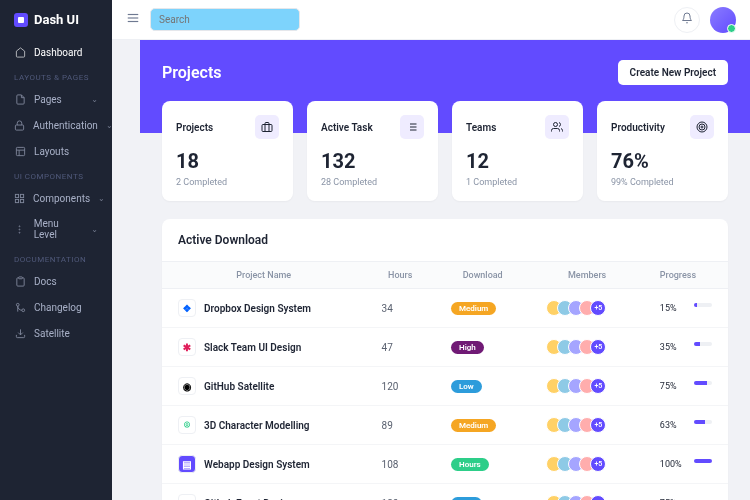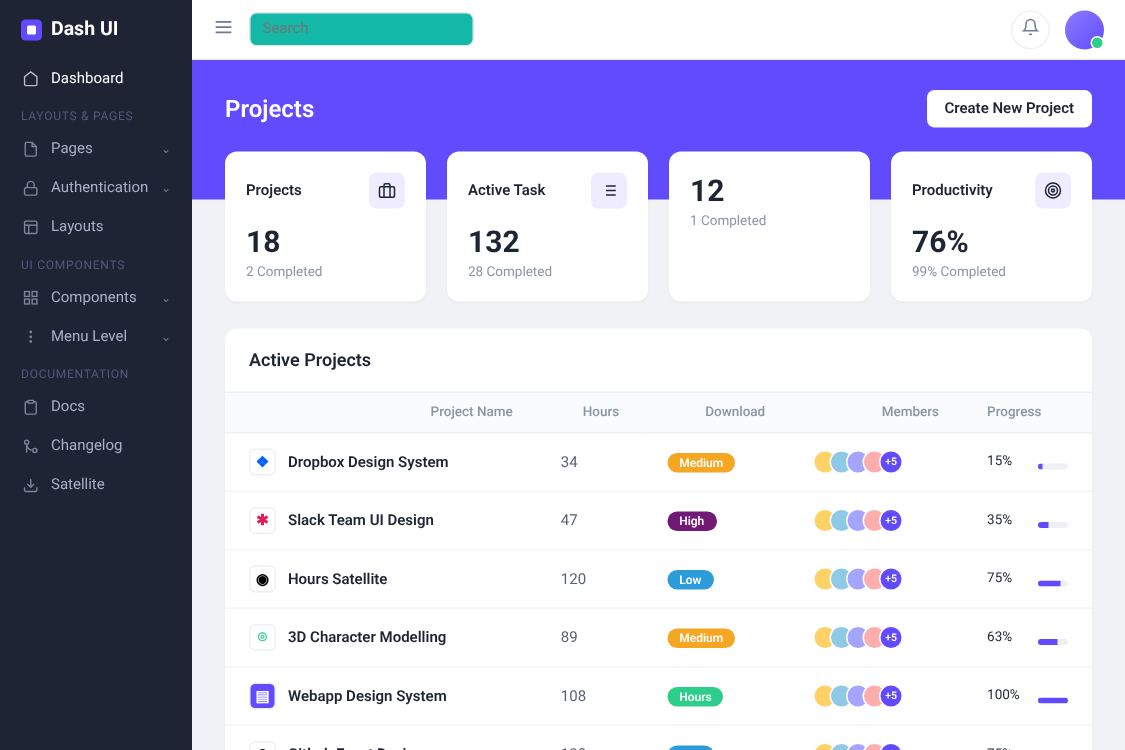--- a/index.html
+++ b/index.html
@@ -1,60 +1,60 @@
 <!DOCTYPE html>
 <html><head>
 <meta charset="utf-8">
 <style>
 * { margin: 0; padding: 0; box-sizing: border-box; font-family: -apple-system, BlinkMacSystemFont, "Segoe UI", Roboto, sans-serif; }
 body { background: #f1f2f6; display: flex; width: 750px; height: 500px; overflow: hidden; font-size: 11px; }
-.sidebar { width: 128px; background: #1e2433; color: #6e7991; flex-shrink: 0; display: flex; flex-direction: column; overflow-y: auto; }
+.sidebar { width: 112px; background: #1e2433; color: #6e7991; flex-shrink: 0; display: flex; flex-direction: column; overflow-y: auto; }
 .brand { padding: 12px 14px; color: #fff; font-weight: 700; font-size: 13px; display: flex; align-items: center; gap: 6px; }
 .brand-icon { width: 14px; height: 14px; background: #624bff; border-radius: 3px; display: inline-flex; align-items: center; justify-content: center; }
 .brand-icon::before { content: ""; width: 6px; height: 6px; background: #fff; border-radius: 1px; }
 .nav-group-title { padding: 8px 14px 4px; font-size: 8px; letter-spacing: 0.5px; color: #50597a; text-transform: uppercase; }
 .nav-item { padding: 7px 14px; display: flex; align-items: center; gap: 8px; color: #a8b0c7; cursor: pointer; font-size: 10px; }
 .nav-item.active { color: #fff; }
 .nav-icon { width: 12px; height: 12px; display: inline-flex; align-items: center; justify-content: center; opacity: 0.7; }
 .nav-item .chev { margin-left: auto; opacity: 0.6; font-size: 8px; }
 .main { flex: 1; display: flex; flex-direction: column; overflow: hidden; }
 .topbar { background: #fff; height: 40px; display: flex; align-items: center; padding: 0 14px; gap: 10px; border-bottom: 1px solid #eef0f4; }
 .menu-toggle { cursor: pointer; color: #6e7991; }
 .search-box { flex: 0 0 150px; }
-.search-box input { width: 100%; border: 1px solid #e5e7eb; border-radius: 5px; padding: 5px 8px; font-size: 10px; background: #14b8a6; color: #333; }
+.search-box input { width: 100%; border: 1px solid #e5e7eb; border-radius: 5px; padding: 5px 8px; font-size: 10px; background: #7dd3fc; color: #333; }
 .topbar-spacer { flex: 1; }
 .bell { width: 26px; height: 26px; border-radius: 50%; display: flex; align-items: center; justify-content: center; color: #6e7991; cursor: pointer; border: 1px solid #eef0f4; }
 .avatar { width: 26px; height: 26px; border-radius: 50%; background: linear-gradient(135deg, #8a7cff, #624bff); position: relative; cursor: pointer; }
 .avatar::after { content: ""; position: absolute; right: 0; bottom: 0; width: 7px; height: 7px; background: #2dce89; border: 1.5px solid #fff; border-radius: 50%; }
-.content { flex: 1; overflow-y: auto; }
+.content { flex: 1; overflow-y: auto; margin-left: 28px; }
 .hero { background: #624bff; padding: 20px 22px 48px; display: flex; align-items: center; justify-content: space-between; }
 .hero h1 { color: #fff; font-size: 16px; font-weight: 600; }
 .btn-primary { background: #fff; color: #1e2433; border: none; padding: 7px 12px; border-radius: 5px; font-size: 10px; font-weight: 600; cursor: pointer; }
 .stats { display: grid; grid-template-columns: repeat(4, 1fr); gap: 14px; padding: 0 22px; margin-top: -32px; }
 .stat-card { background: #fff; border-radius: 8px; padding: 14px; box-shadow: 0 1px 2px rgba(0,0,0,0.04); }
 .stat-head { display: flex; align-items: center; justify-content: space-between; margin-bottom: 10px; }
 .stat-head span { font-size: 10px; font-weight: 600; color: #1e2433; }
 .stat-icon { width: 24px; height: 24px; border-radius: 5px; background: #efecff; color: #624bff; display: flex; align-items: center; justify-content: center; }
 .stat-value { font-size: 20px; font-weight: 700; color: #1e2433; margin-bottom: 4px; }
 .stat-sub { font-size: 9px; color: #8a94a6; }
 .panel { background: #fff; border-radius: 8px; margin: 18px 22px 22px; box-shadow: 0 1px 2px rgba(0,0,0,0.04); }
 .panel-title { padding: 14px 16px; font-size: 12px; font-weight: 600; color: #1e2433; }
 .table { width: 100%; border-collapse: collapse; }
-.table th { text-align: right; font-size: 9px; color: #8a94a6; font-weight: 500; padding: 8px 16px; background: #fafbfc; border-top: 1px solid #eef0f4; border-bottom: 1px solid #eef0f4; }
+.table th { text-align: center; font-size: 9px; color: #8a94a6; font-weight: 500; padding: 8px 16px; background: #fafbfc; border-top: 1px solid #eef0f4; border-bottom: 1px solid #eef0f4; }
 .table th:last-child, .table td.progress-cell { text-align: left; }
 .table td { padding: 10px 16px; border-bottom: 1px solid #f4f5f7; font-size: 10px; color: #5a6170; }
 .proj-name { display: flex; align-items: center; gap: 8px; }
 .proj-logo { width: 18px; height: 18px; border-radius: 4px; display: flex; align-items: center; justify-content: center; font-size: 10px; font-weight: 700; }
 .proj-name strong { color: #1e2433; font-weight: 600; font-size: 10px; }
 .badge { display: inline-block; padding: 2px 8px; border-radius: 10px; font-size: 8px; font-weight: 600; color: #fff; }
 .members { display: flex; align-items: center; }
 .mem { width: 16px; height: 16px; border-radius: 50%; border: 1.5px solid #fff; margin-left: -5px; background: #c9d1e0; }
 .mem:first-child { margin-left: 0; }
 .mem.more { background: #624bff; color: #fff; font-size: 7px; display: flex; align-items: center; justify-content: center; font-weight: 600; }
-.prog-wrap { display: flex; align-items: flex-end; gap: 8px; }
+.prog-wrap { display: flex; align-items: flex-start; gap: 8px; }
 .prog-pct { font-size: 9px; color: #1e2433; width: 26px; }
 .prog-bar { flex: 1; height: 4px; background: #eef0f4; border-radius: 3px; overflow: hidden; max-width: 60px; }
 .prog-fill { height: 100%; background: #624bff; }
 ::-webkit-scrollbar { width: 0; height: 0; }
 </style>
 </head>
 <body>
 
 <aside class="sidebar">
   <div class="brand">
@@ -213,41 +213,52 @@
                 <line x1="3" y1="6" x2="3" y2="6"></line>
                 <line x1="3" y1="12" x2="3" y2="12"></line>
                 <line x1="3" y1="18" x2="3" y2="18"></line>
               </svg>
             </span>
     </div>
     <div class="stat-value">132</div>
     <div class="stat-sub">28 Completed</div>
         </div>
         <div class="stat-card">
+          <div class="stat-head">
+      <span>Teams</span>
+      <span class="stat-icon">
+              <svg width="12" height="12" viewBox="0 0 24 24" fill="none" stroke="currentColor" stroke-width="2">
+                <path d="M17 21v-2a4 4 0 00-4-4H5a4 4 0 00-4 4v2"></path>
+                <circle cx="9" cy="7" r="4"></circle>
+                <path d="M23 21v-2a4 4 0 00-3-3.87"></path>
+                <path d="M16 3.13a4 4 0 010 7.75"></path>
+              </svg>
+            </span>
+    </div>
     <div class="stat-value">12</div>
     <div class="stat-sub">1 Completed</div>
         </div>
         <div class="stat-card">
           <div class="stat-head">
       <span>Productivity</span>
       <span class="stat-icon">
               <svg width="12" height="12" viewBox="0 0 24 24" fill="none" stroke="currentColor" stroke-width="2">
                 <circle cx="12" cy="12" r="10"></circle>
                 <circle cx="12" cy="12" r="6"></circle>
                 <circle cx="12" cy="12" r="2"></circle>
               </svg>
             </span>
     </div>
     <div class="stat-value">76%</div>
     <div class="stat-sub">99% Completed</div>
         </div>
       </div>
 
     <div class="panel">
-      <div class="panel-title">Active Projects</div>
+      <div class="panel-title">Active Download</div>
       <table class="table">
         <thead>
             <tr id="thead-row">
               <th>Project Name</th>
               <th>Hours</th>
               <th>Download</th>
               <th>Members</th>
               <th>Progress</th>
             </tr>
           </thead>
@@ -303,21 +314,21 @@
       <div class="prog-bar">
                     <div class="prog-fill" style="width:35%"></div>
                   </div>
     </div>
               </td>
             </tr>
             <tr>
     <td>
                 <div class="proj-name">
       <span class="proj-logo" style="background:#fff;color:#000;border:1px solid #eef0f4">◉</span>
-      <strong>Hours Satellite</strong>
+      <strong>GitHub Satellite</strong>
     </div>
               </td>
     <td>120</td>
     <td><span class="badge" style="background:#2d9cdb">Low</span></td>
     <td>
                 <div class="members">
       <span class="mem" style="background:#ffd166"></span>
                   <span class="mem" style="background:#8ecae6"></span>
                   <span class="mem" style="background:#a5a5ff"></span>
                   <span class="mem" style="background:#ffadad"></span>

